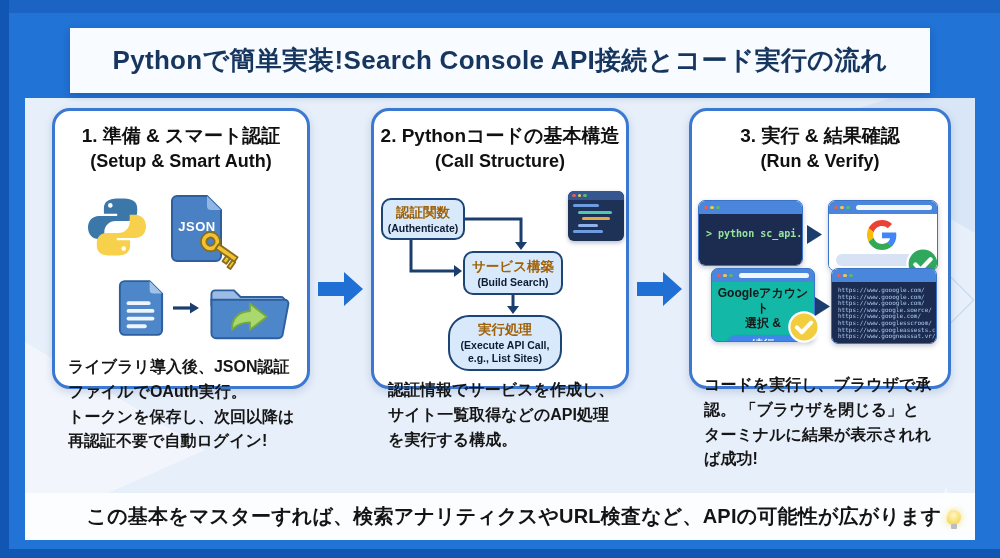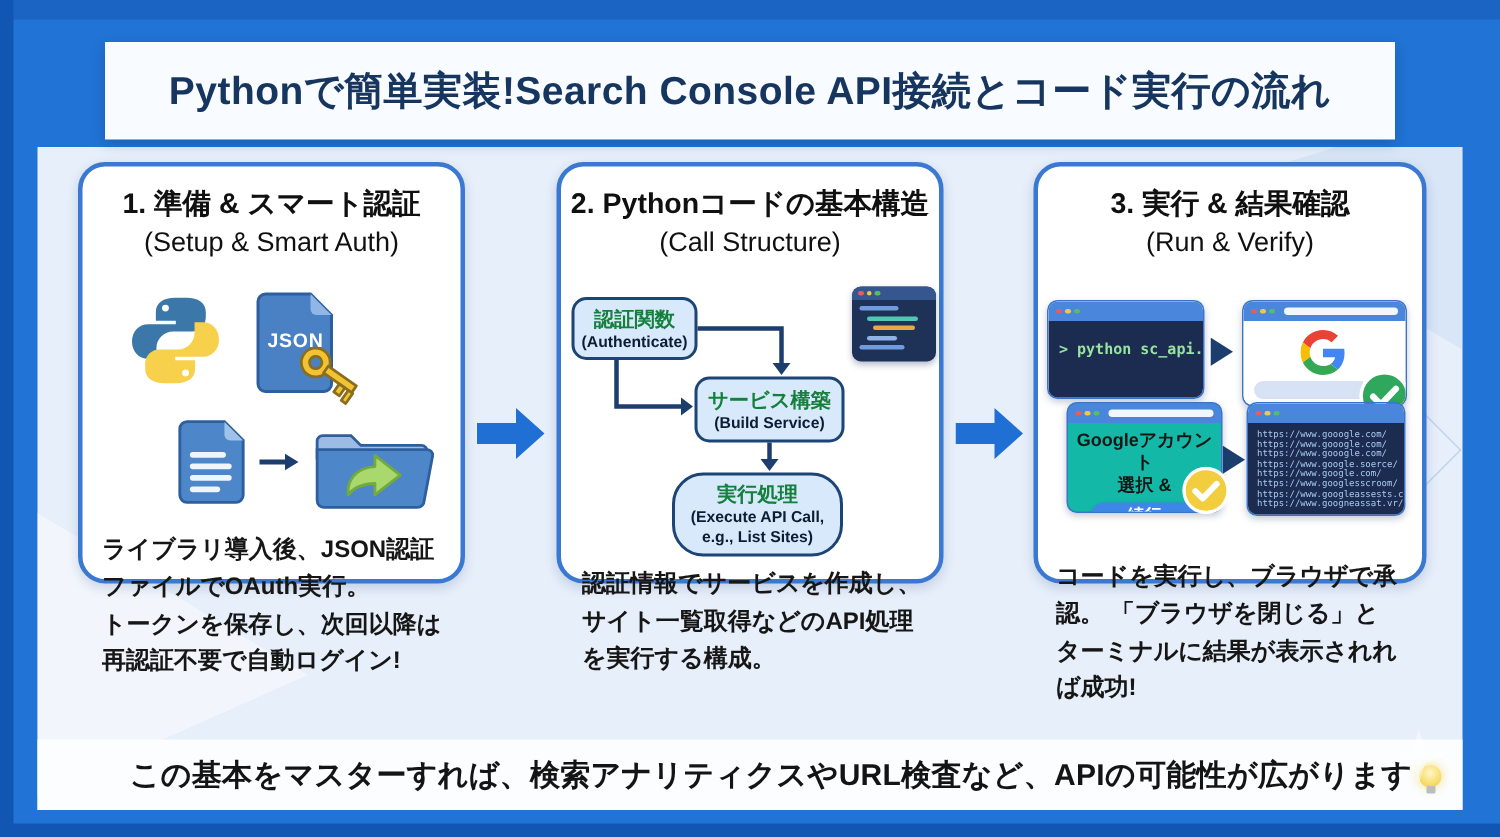--- a/index.html
+++ b/index.html
@@ -22,41 +22,41 @@
 
   .banner { position:absolute; left:70px; top:28px; width:860px; height:65px; background:#f8fbff; box-shadow:0 3px 8px rgba(10,40,90,.25); display:flex; align-items:center; justify-content:center; }
   .banner h1 { font-size:26px; font-weight:800; color:#17365f; letter-spacing:.3px; white-space:nowrap; }
 
   .card { position:absolute; top:108px; height:281px; background:#ffffff; border:3px solid #3a78d2; border-radius:18px; box-shadow:0 3px 8px rgba(30,60,120,.18); }
   .card1 { left:52px;  width:258px; }
   .card2 { left:371px; width:258px; }
   .card3 { left:689px; width:262px; }
   .card-title { position:absolute; top:12px; left:0; right:0; text-align:center; }
   .card-title .jp { font-size:19px; font-weight:800; color:#101010; }
-  .card-title .en { font-size:18px; font-weight:400; color:#101010; margin-top:2px; }
+  .card-title .en { font-size:18px; font-weight:700; color:#101010; margin-top:2px; }
   .card-body { position:absolute; font-size:16px; font-weight:700; color:#161616; line-height:1.55; white-space:pre-line; }
 
   
   .py-logo   { position:absolute; left:30px;  top:84px; width:64px; height:64px; }
   .json-icon { position:absolute; left:112px; top:82px; width:60px; height:70px; }
   .json-label{ position:absolute; left:4px; top:26px; width:52px; text-align:center; font-size:13px; font-weight:800; color:#fff; letter-spacing:.5px; }
   .key-icon  { position:absolute; right:-16px; bottom:-8px; width:44px; height:44px; }
   .doc2-icon { position:absolute; left:62px; top:168px; width:48px; height:58px; }
   .mini-arrow{ position:absolute; left:116px; top:188px; width:30px; height:18px; }
   .folder-icon{ position:absolute; left:150px; top:170px; width:88px; height:62px; }
   .card1-body { left:13px; top:244px; width:234px; }
 
   
   .step-arrow { position:absolute; top:270px; width:46px; height:38px; }
   .step-arrow.a1 { left:318px; }
   .step-arrow.a2 { left:637px; }
 
   
   .flow-box { position:absolute; background:#d8e9fb; border:2.5px solid #1c4474; border-radius:10px; text-align:center; display:flex; flex-direction:column; justify-content:center; }
-  .flow-box .jp { font-size:13.5px; font-weight:800; color:#15803d; }
+  .flow-box .jp { font-size:13.5px; font-weight:800; color:#a16207; }
   .flow-box .en { font-size:10.5px; font-weight:700; color:#0d1b33; white-space:pre-line; line-height:1.2; }
   .fbox1 { left:7px;  top:87px;  width:84px;  height:42px; }
   .fbox2 { left:89px; top:140px; width:100px; height:44px; }
   .fbox3 { left:74px; top:204px; width:114px; height:56px;border-radius:21px; }
   .flow-lines { position:absolute; left:0; top:0; }
   .editor { position:absolute; left:194px; top:80px; width:56px; height:50px; background:#1e3258; border-radius:6px; overflow:hidden; box-shadow:0 2px 4px rgba(20,40,90,.3); }
   .editor-bar { height:9px; background:#35568e; display:flex; align-items:center; gap:2px; padding-left:4px; }
   .editor-bar i, .win-bar i { width:3.5px; height:3.5px; border-radius:50%; display:block; }
   .d-red{background:#e06060;} .d-yel{background:#ecc94b;} .d-grn{background:#57bb6a;}
   .editor-body { padding:4px 5px; }
@@ -189,21 +189,21 @@
     <path d="M139 184 V196" stroke="#1c3e6e" stroke-width="3" fill="none"></path>
     <polygon points="133,195 145,195 139,203" fill="#1c3e6e"></polygon>
   </svg>
 
   <div class="flow-box fbox1">
     <div class="jp">認証関数</div>
     <div class="en">(Authenticate)</div>
   </div>
   <div class="flow-box fbox2">
     <div class="jp">サービス構築</div>
-    <div class="en">(Build Service)</div>
+    <div class="en">(Build Search)</div>
   </div>
   <div class="flow-box fbox3">
     <div class="jp">実行処理</div>
     <div class="en">(Execute API Call,
 e.g., List Sites)</div>
   </div>
 
   <div class="editor">
     <div class="editor-bar">
         <i class="d-red"></i>

